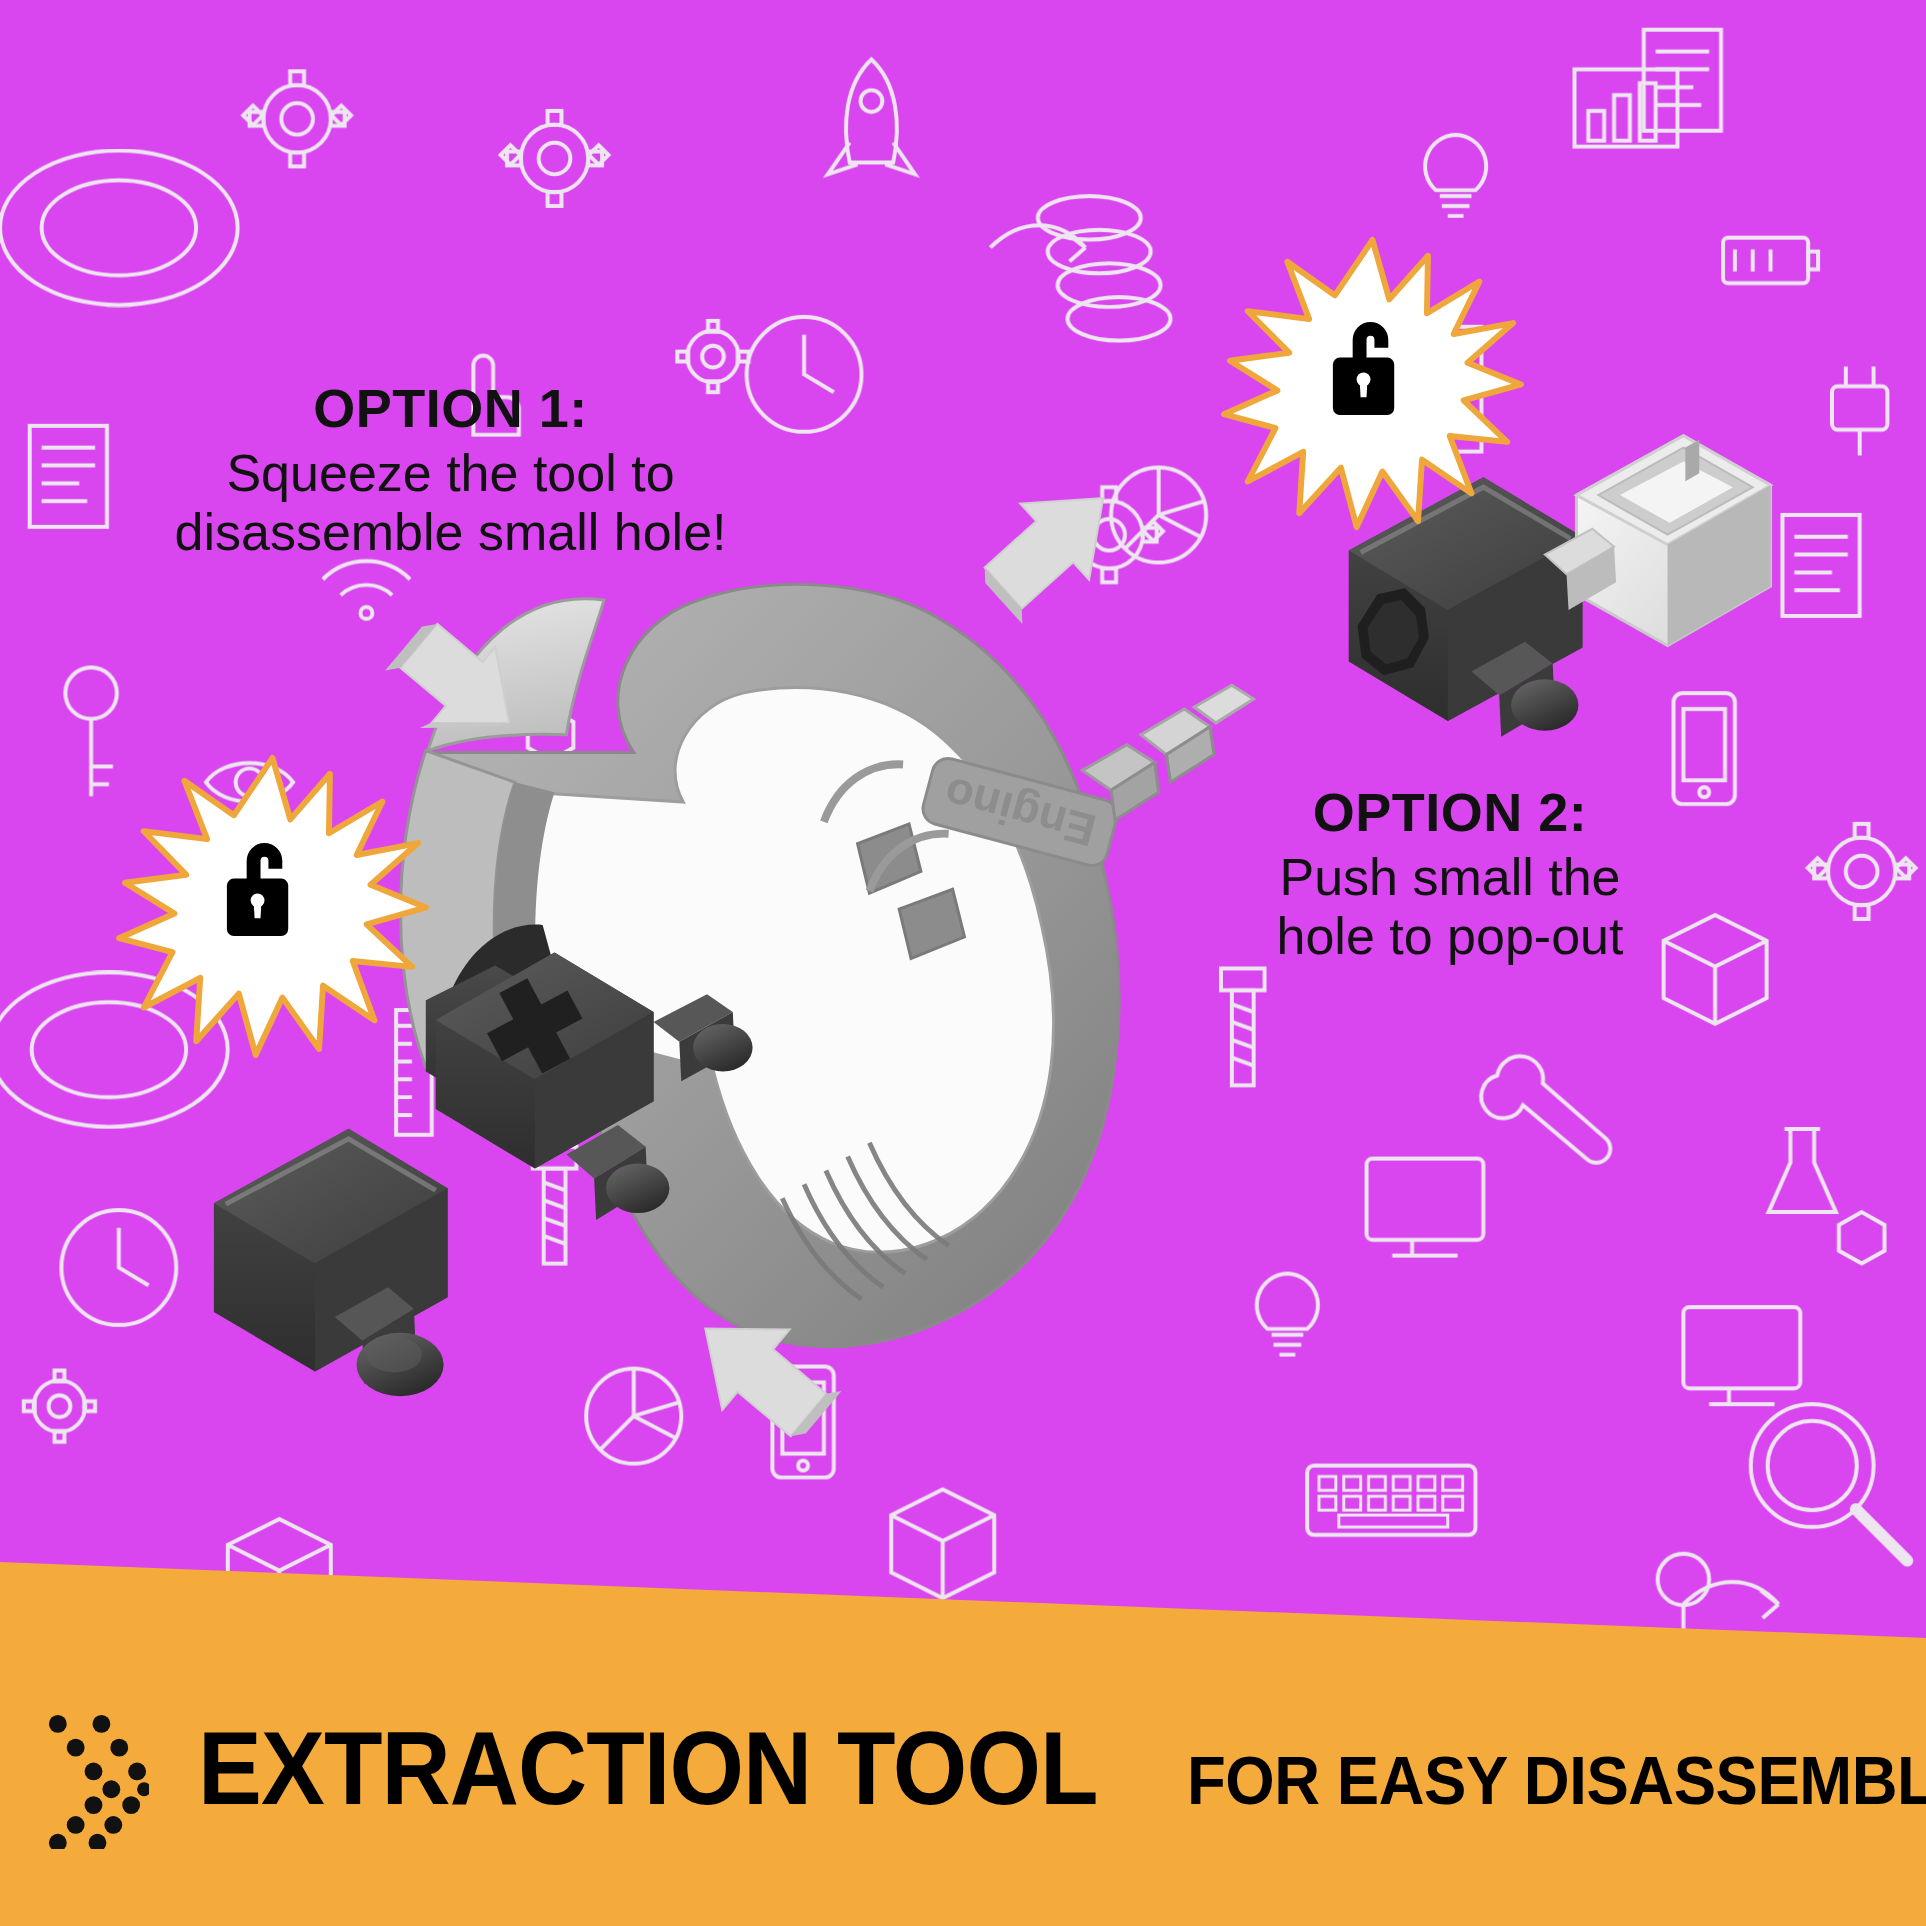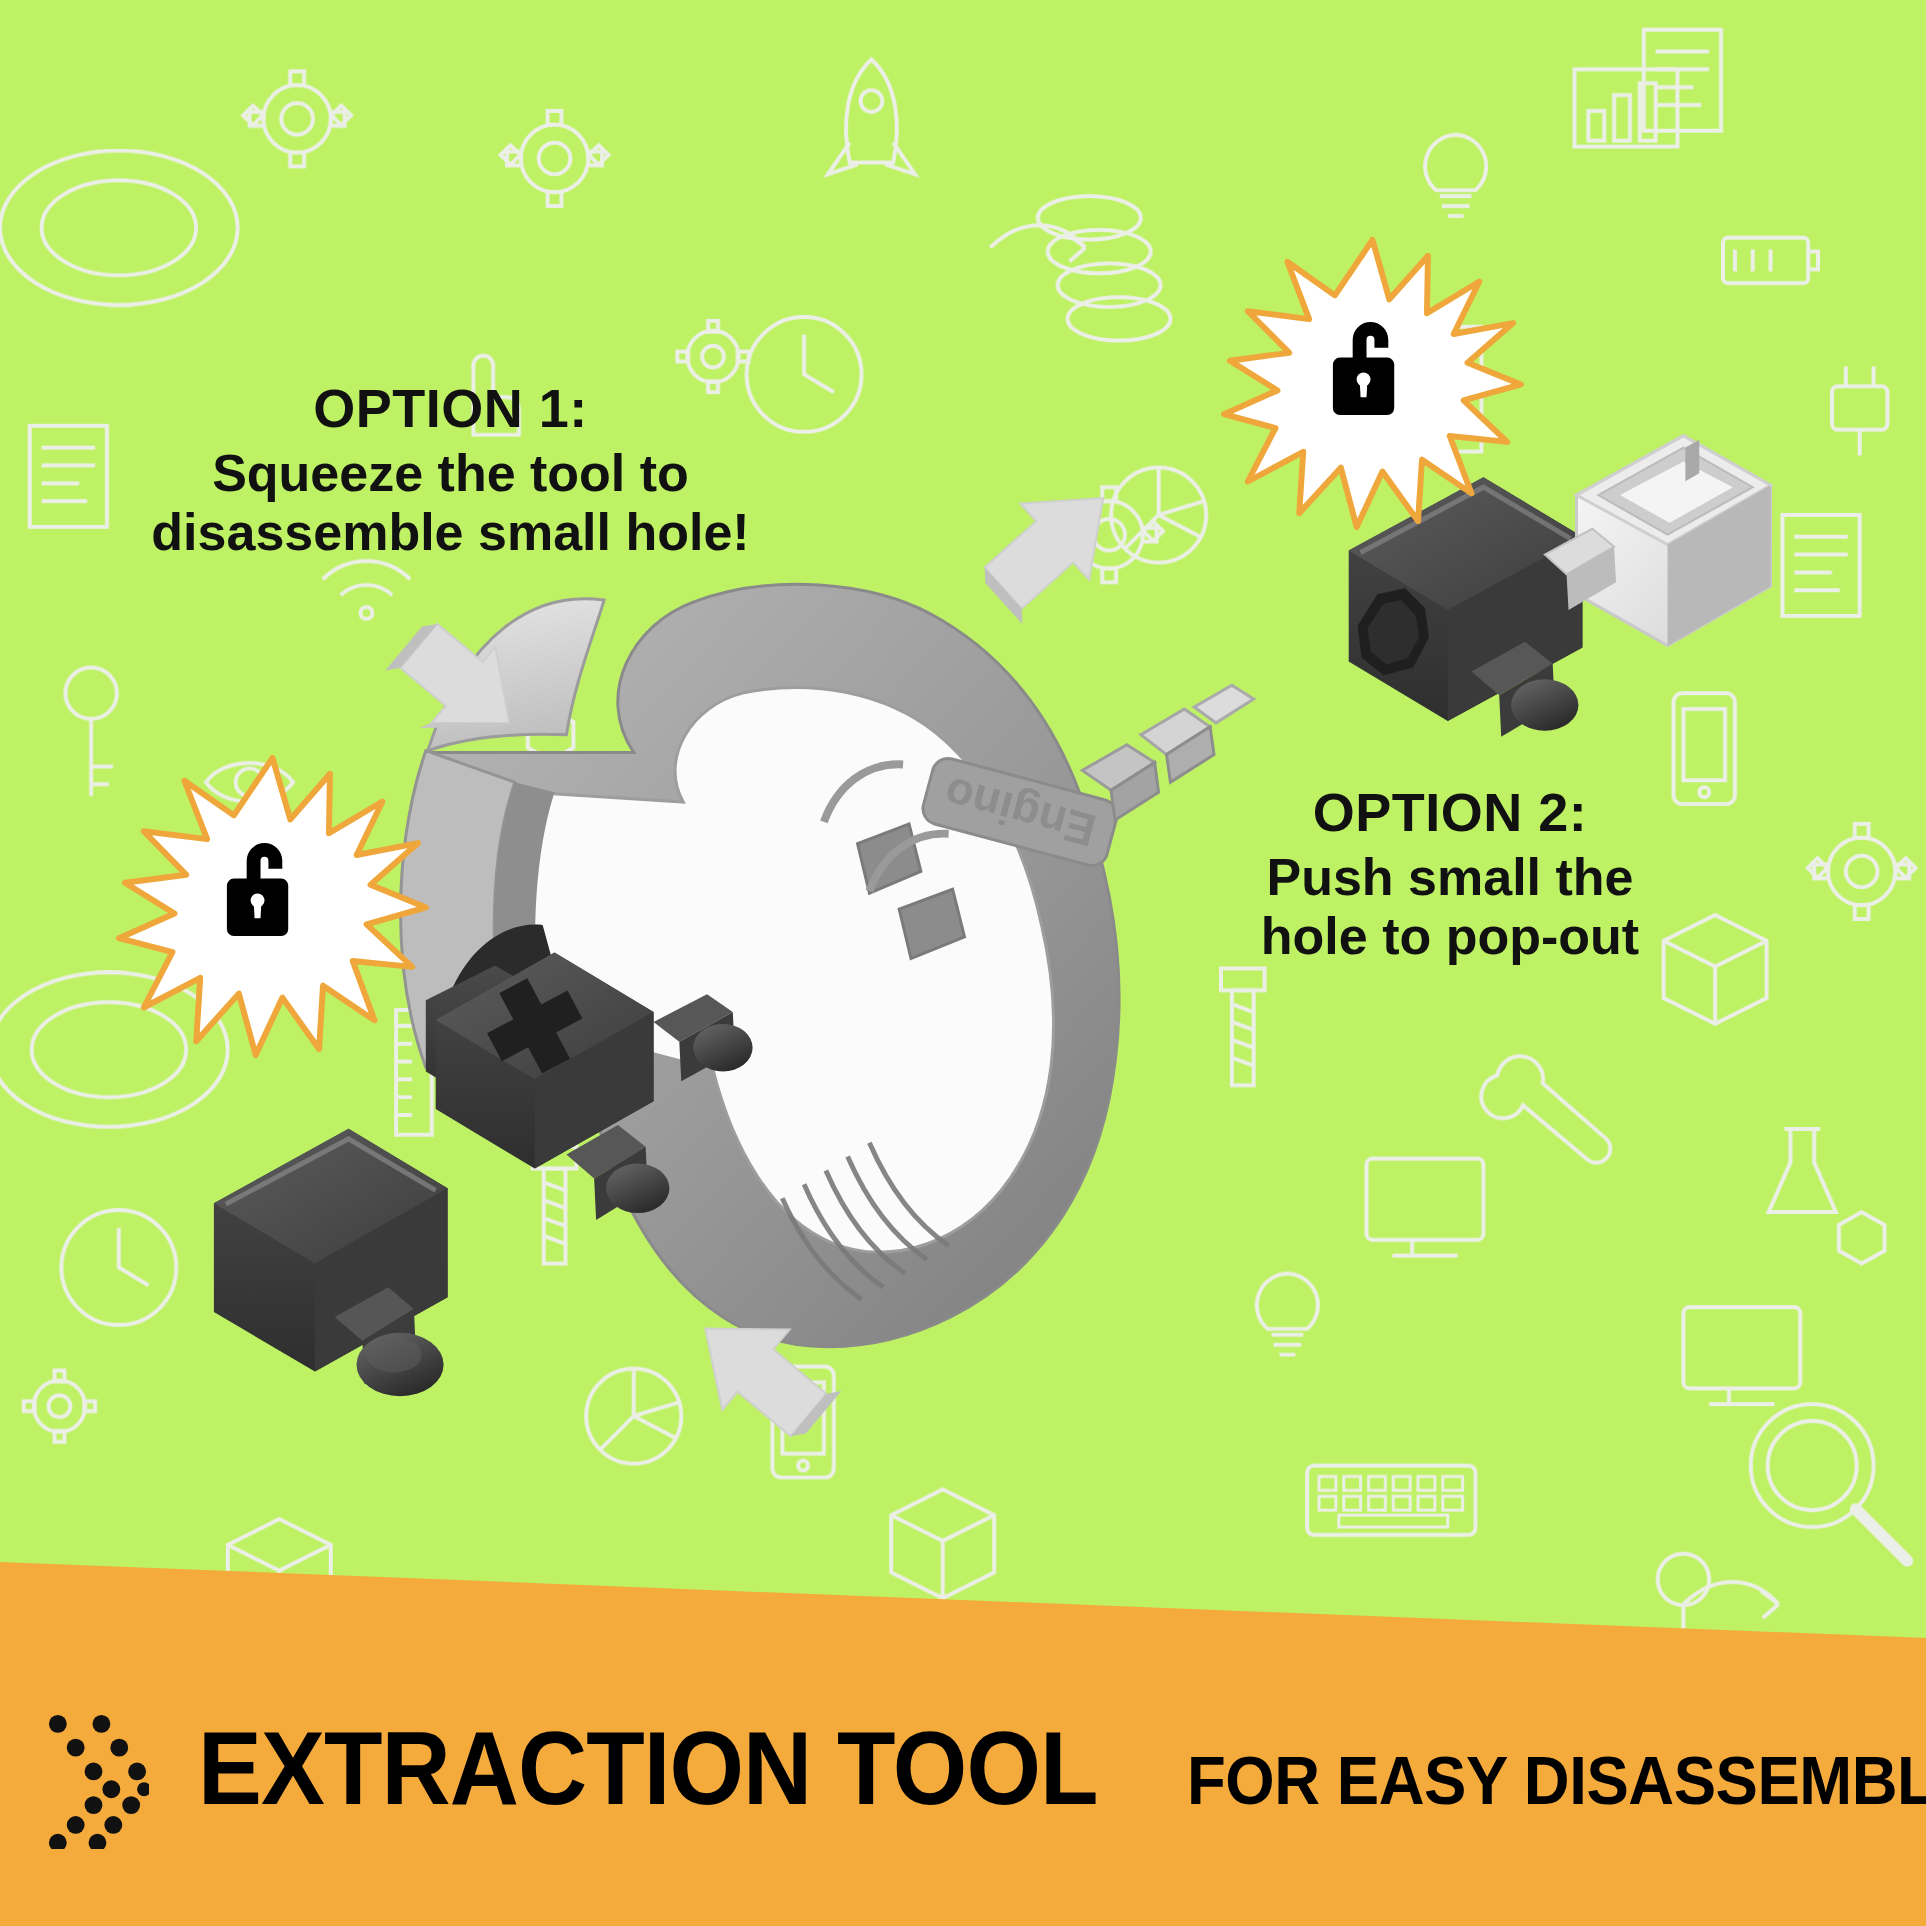--- a/index.html
+++ b/index.html
@@ -6,39 +6,39 @@
   html,body{margin:0;padding:0;}
   body{
     width:1927px;height:1927px;
     background:#ffffff;
     font-family:"Liberation Sans", sans-serif;
     overflow:hidden;
     position:relative;
   }
   #stage{
     position:absolute;inset:0;width:1927px;height:1927px;overflow:hidden;
-    background:#bef264;
+    background:#d946ef;
   }
 
   
   .bg-doodles{
     position:absolute;inset:0;
     opacity:1;
     pointer-events:none;
   }
   .bg-doodles svg{display:block;width:1927px;height:1927px;}
 
   
   .callout{position:absolute;text-align:center;color:#111;line-height:1.12;}
   .callout .heading{
     font-weight:bold;font-size:54px;letter-spacing:0.5px;display:block;
     margin-bottom:6px;
   }
   .callout .body-line{
-    font-size:52px;font-weight:700;display:block;
+    font-size:52px;font-weight:400;display:block;
   }
 
   #opt1{left:94px;top:378px;width:713px;}
   #opt2{left:1074px;top:782px;width:752px;}
 
   
   #banner{
     position:absolute;left:0;top:1544px;width:1927px;height:382px;
     overflow:hidden;
   }

